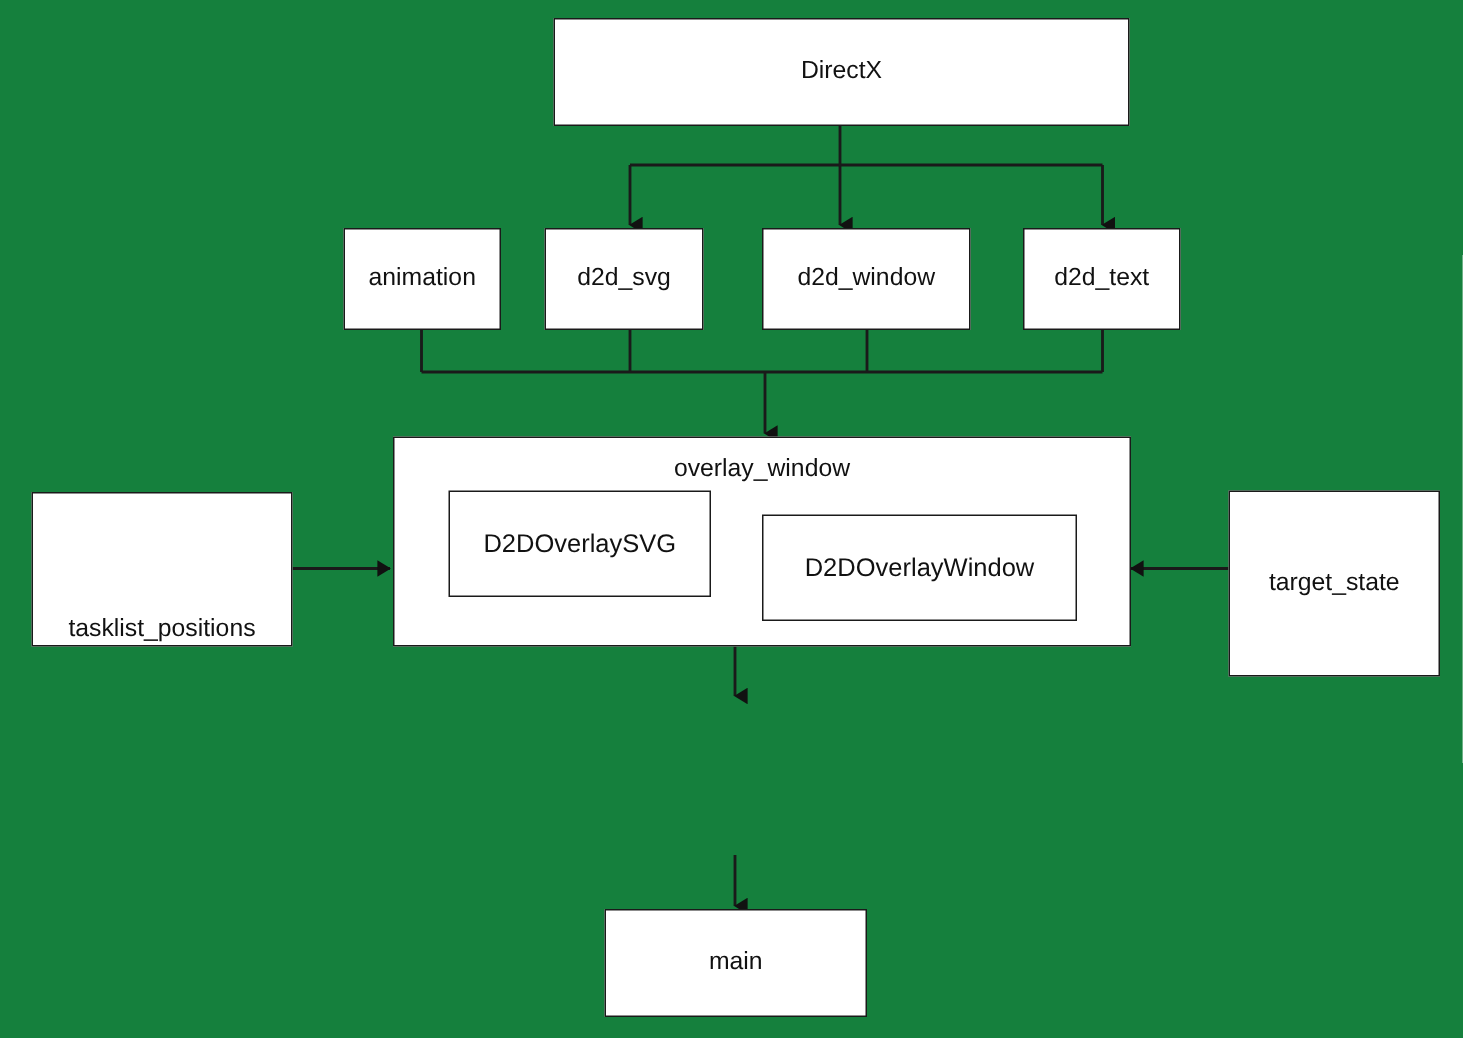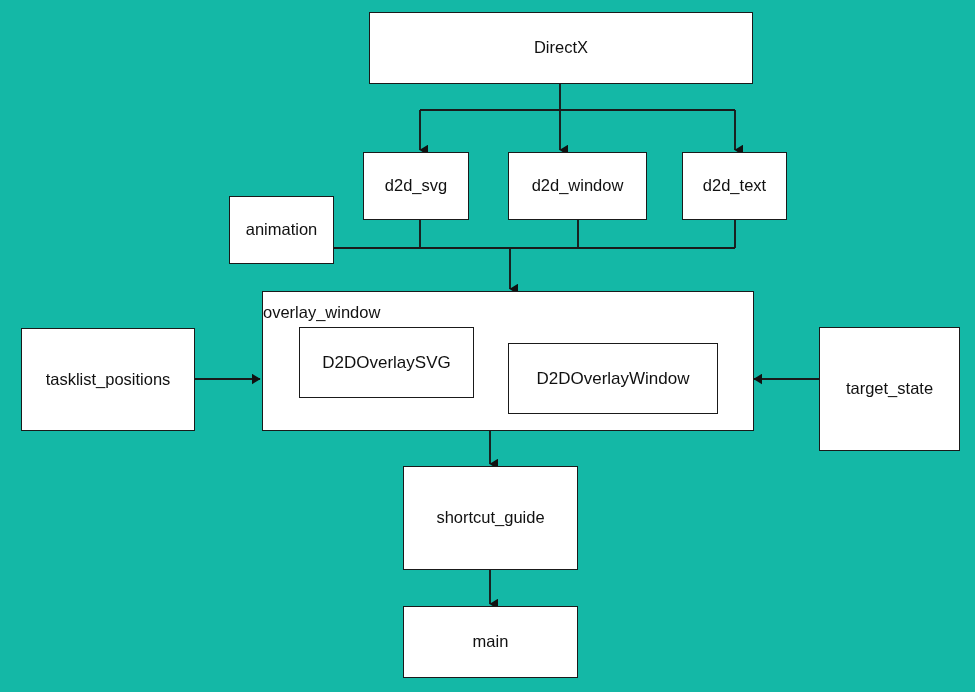--- a/index.html
+++ b/index.html
@@ -12,21 +12,21 @@
     width: 975px;
     height: 692px;
     font-family: "Liberation Sans", sans-serif;
     color: #000000;
     overflow: hidden;
   }
   #diagram-root {
     position: relative;
     width: 975px;
     height: 692px;
-    background: #14b8a6;
+    background: #15803d;
   }
   #edge-layer {
     position: absolute;
     left: 0;
     top: 0;
     width: 975px;
     height: 692px;
     pointer-events: none;
   }
   .node {
@@ -45,21 +45,21 @@
   }
   .node-group {
     display: block;
     z-index: 1;
   }
   .group-title {
     position: absolute;
     left: 0;
     right: 0;
     top: 11px;
-    text-align: left;
+    text-align: center;
     font-size: 16.5px;
     color: #111111;
   }
   .inner-node {
     position: absolute;
     box-sizing: border-box;
     background: #ffffff;
     border: 1.6px solid #1a1a1a;
     display: flex;
     align-items: center;
@@ -109,21 +109,21 @@
       <path d="M490,431 L490,464" marker-end="url(#arrow-down)"></path>
       <path d="M490,570 L490,604" marker-end="url(#arrow-down)"></path>
 
     </g>
   </svg>
 
   <div class="node" style="left:369px; top:12px; width:384px; height:72px;">
     <span>DirectX</span>
   </div>
 
-  <div class="node" style="left:229px; top:152px; width:105px; height:68px;margin-top:44px;">
+  <div class="node" style="left:229px; top:152px; width:105px; height:68px;">
     <span>animation</span>
   </div>
 
   <div class="node" style="left:363px; top:152px; width:106px; height:68px;">
     <span>d2d_svg</span>
   </div>
 
   <div class="node" style="left:508px; top:152px; width:139px; height:68px;">
     <span>d2d_window</span>
   </div>
@@ -137,29 +137,26 @@
   </div>
 
   <div class="inner-node" style="left:299px; top:327px; width:175px; height:71px;">
     <span>D2DOverlaySVG</span>
   </div>
 
   <div class="inner-node" style="left:508px; top:343px; width:210px; height:71px;">
     <span>D2DOverlayWindow</span>
   </div>
 
-  <div class="node" style="left:21px; top:328px; width:174px; height:103px;">
+  <div class="node" style="left:21px; top:328px; width:174px; height:103px;align-items:flex-end;">
     <span>tasklist_positions</span>
   </div>
 
   <div class="node" style="left:819px; top:327px; width:141px; height:124px;">
     <span>target_state</span>
   </div>
 
-  <div class="node" style="left:403px; top:466px; width:175px; height:104px;">
-    <span>shortcut_guide</span>
-  </div>
 
   <div class="node" style="left:403px; top:606px; width:175px; height:72px;">
     <span>main</span>
   </div>
 
 </div>
 
 </body></html>

